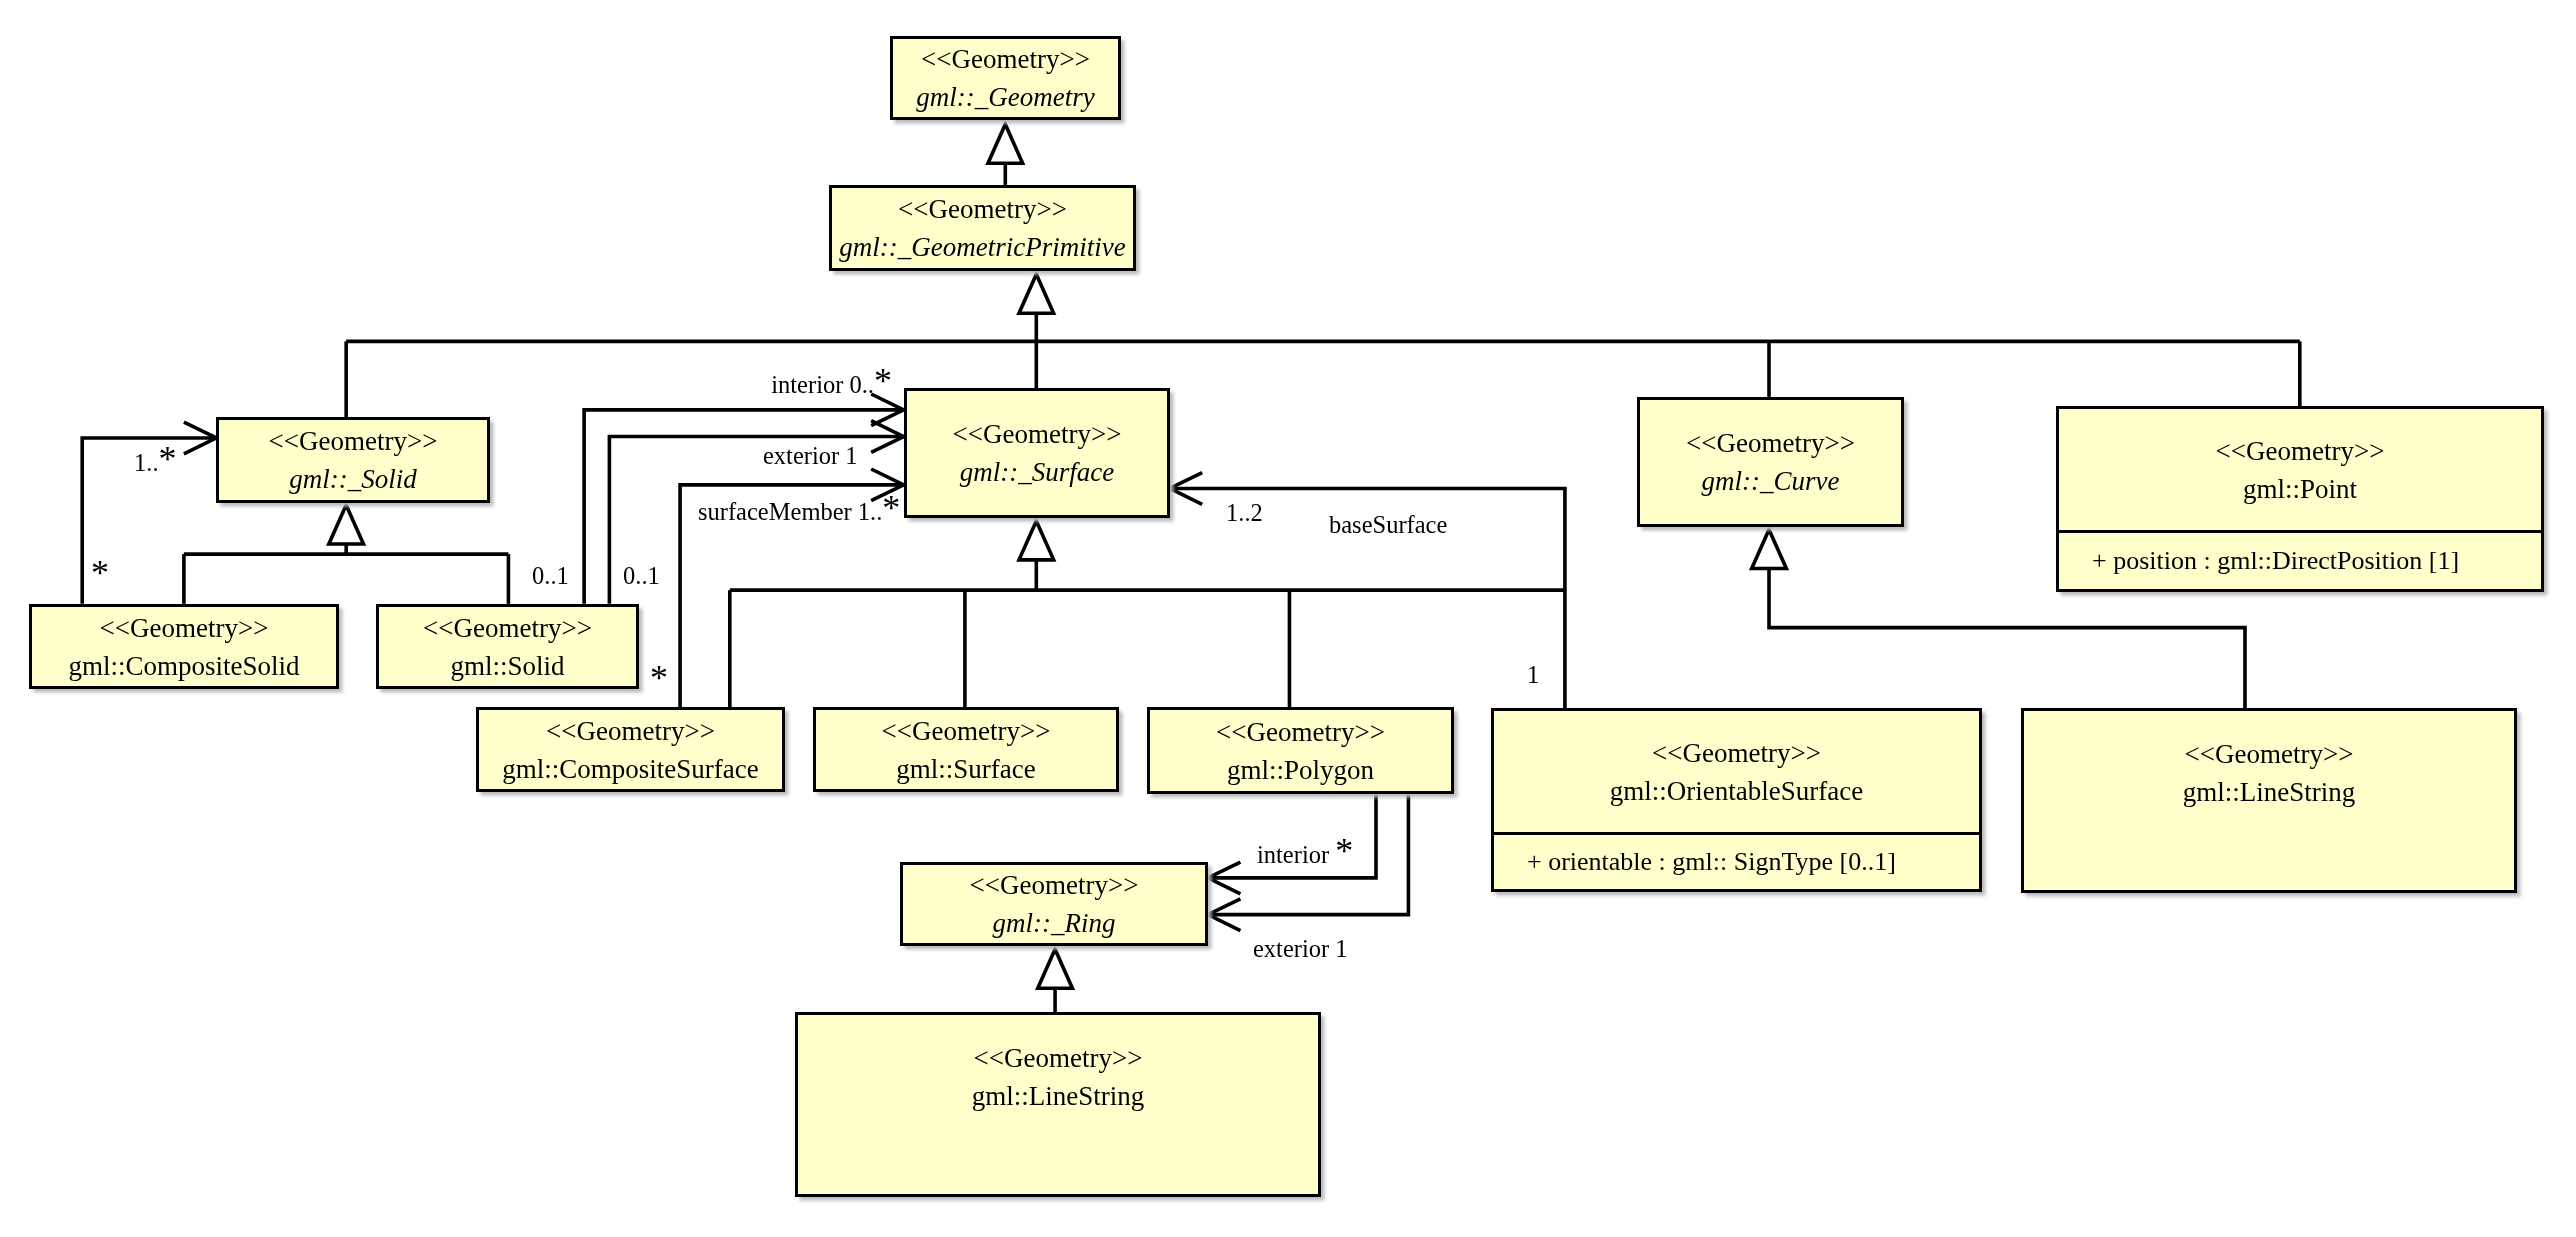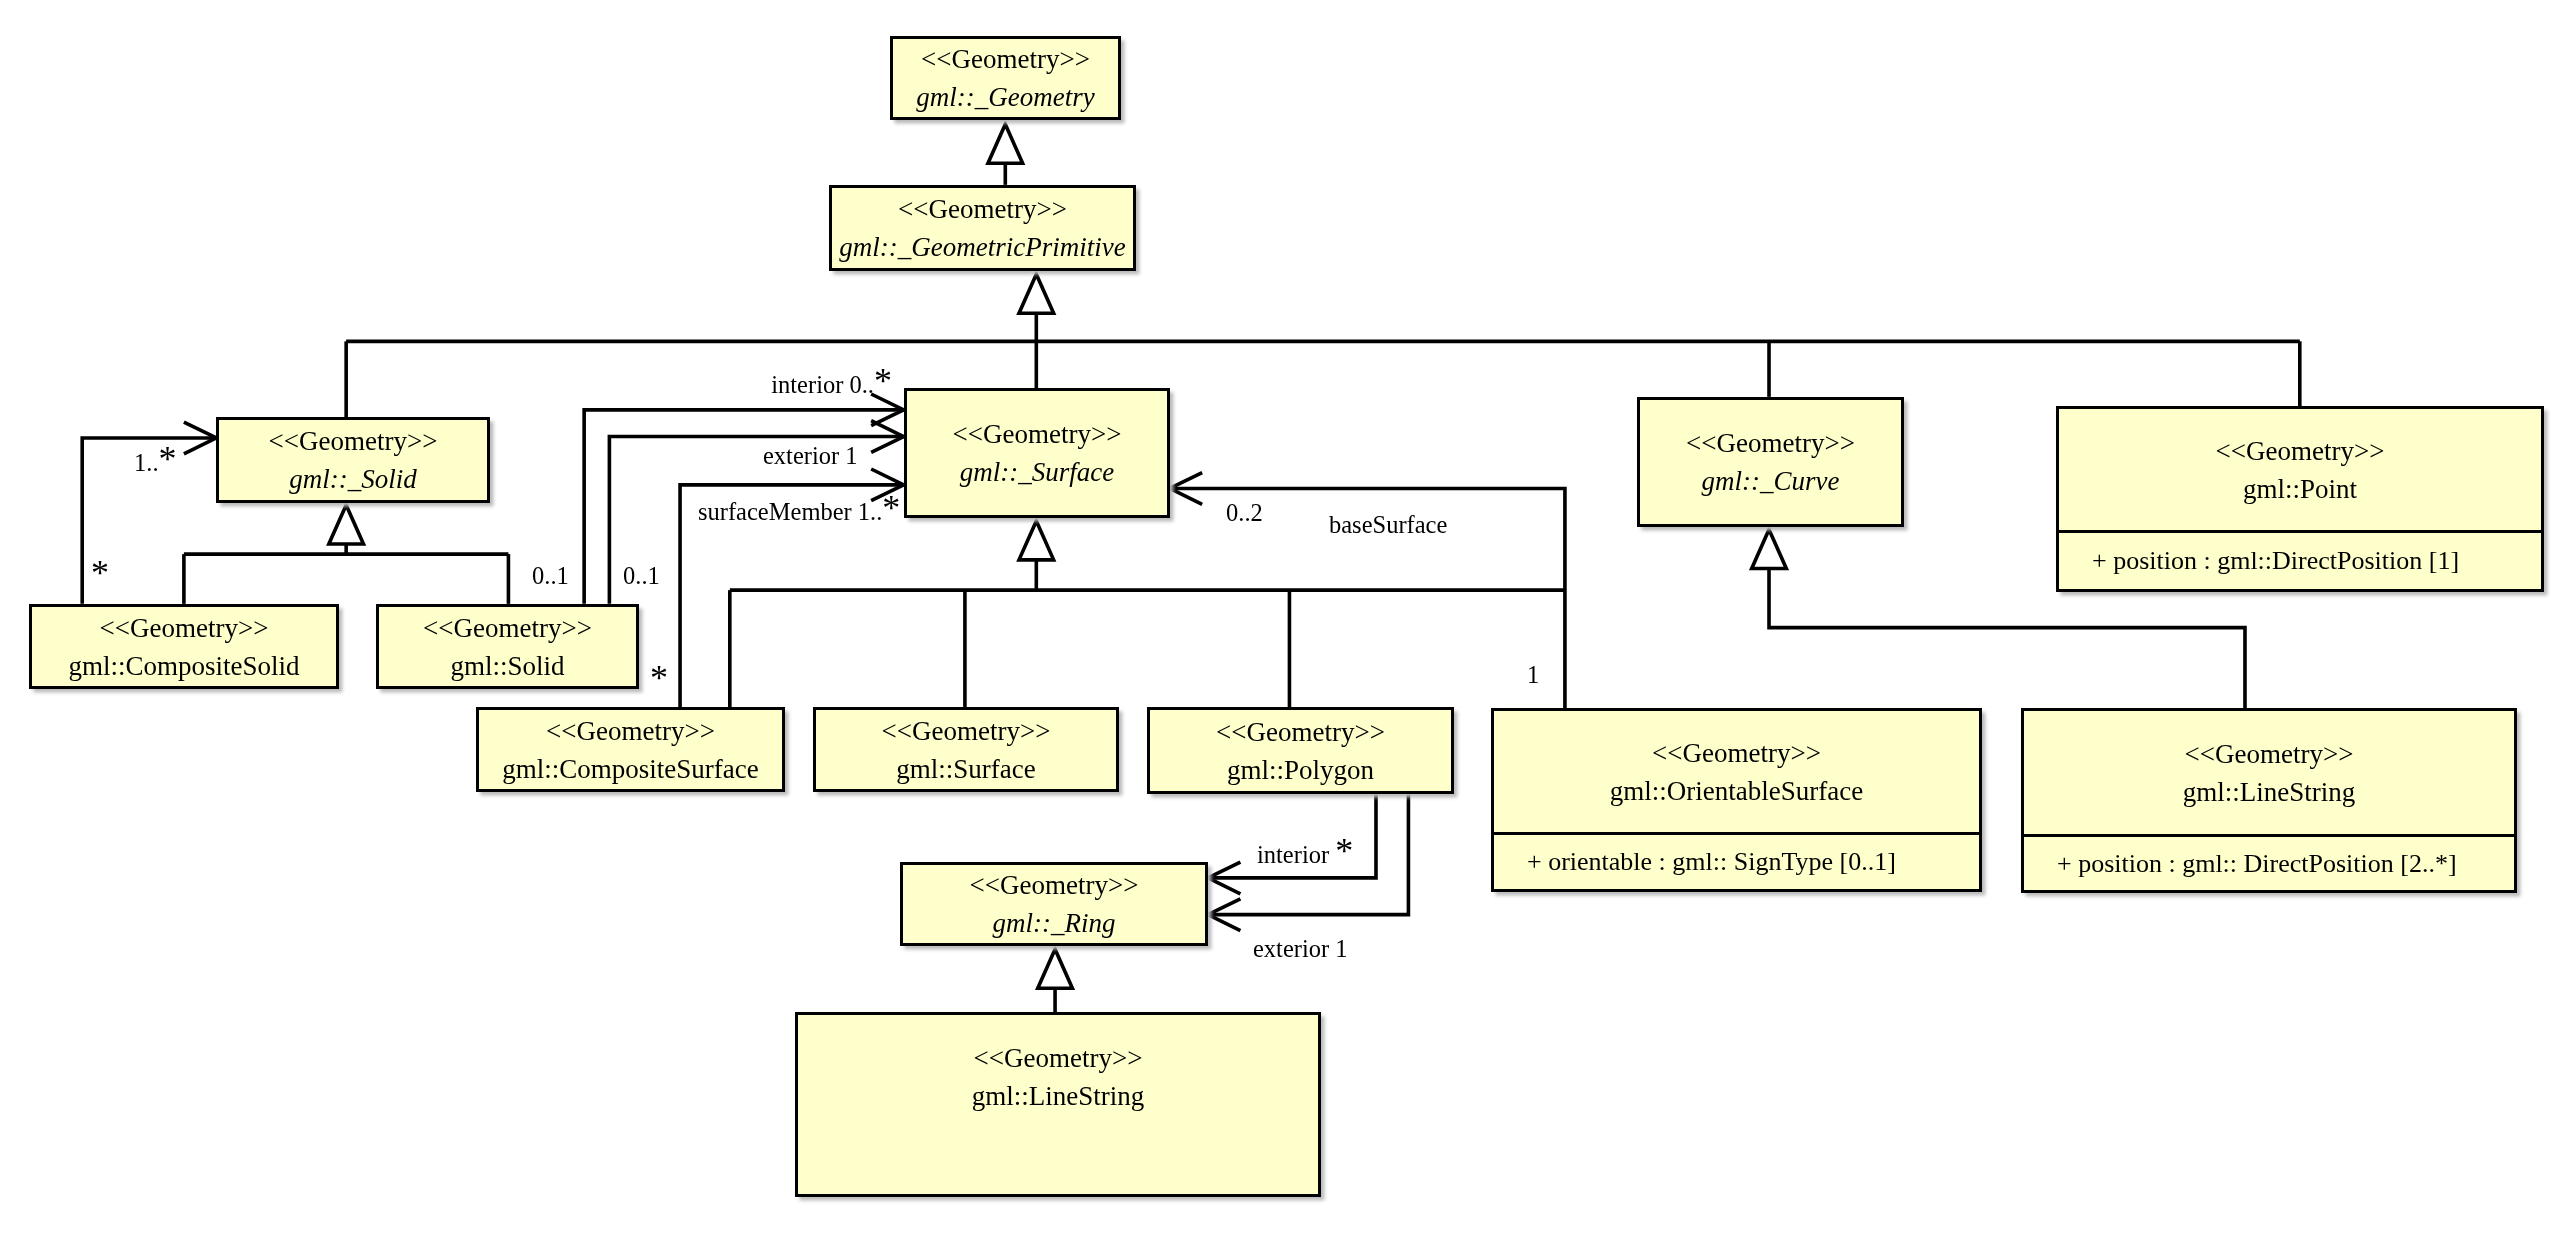--- a/index.html
+++ b/index.html
@@ -163,21 +163,20 @@
       <div class="cls">gml::Point</div>
     </div>
     <div class="attr-pane">+ position : gml::DirectPosition [1]</div>
   </div>
 
   <div class="uml-box two-part" style="left:2021px;top:708px;width:496px;height:185px;--titleH:123px;">
     <div class="title-pane">
       <div class="stereo">&lt;&lt;Geometry&gt;&gt;</div>
       <div class="cls">gml::LineString</div>
     </div>
-    <div class="attr-pane">+ position : gml:: DirectPosition [2..*]</div>
   </div>
 
   <div class="uml-box one-part abstract" style="left:900px;top:862px;width:308px;height:84px;">
     <div class="title-pane">
       <div class="stereo">&lt;&lt;Geometry&gt;&gt;</div>
       <div class="cls">gml::_Ring</div>
     </div>
   </div>
 
   <div class="uml-box two-part" style="left:795px;top:1012px;width:526px;height:185px;--titleH:123px;">
@@ -196,21 +195,21 @@
   <div class="lbl" style="left:623px;top:563px;"><span>0..1</span></div>
 
   <div class="lbl" style="left:713px;top:372px;width:179px;text-align:right;"><span>interior 0..</span><span class="star">*</span></div>
 
   <div class="lbl" style="left:763px;top:443px;"><span>exterior  1</span></div>
 
   <div class="lbl" style="left:698px;top:499px;"><span>surfaceMember  1..</span><span class="star">*</span></div>
 
   <div class="lbl" style="left:650px;top:669px;"><span class="star">*</span></div>
 
-  <div class="lbl" style="left:1226px;top:500px;"><span>0..2</span></div>
+  <div class="lbl" style="left:1226px;top:500px;"><span>1..2</span></div>
 
   <div class="lbl" style="left:1329px;top:500px;margin-top:12px;"><span>baseSurface</span></div>
 
   <div class="lbl" style="left:1527px;top:662px;"><span>1</span></div>
 
   <div class="lbl" style="left:1257px;top:842px;"><span>interior </span><span class="star">*</span></div>
 
   <div class="lbl" style="left:1253px;top:936px;"><span>exterior  1</span></div>
 
 </div>

